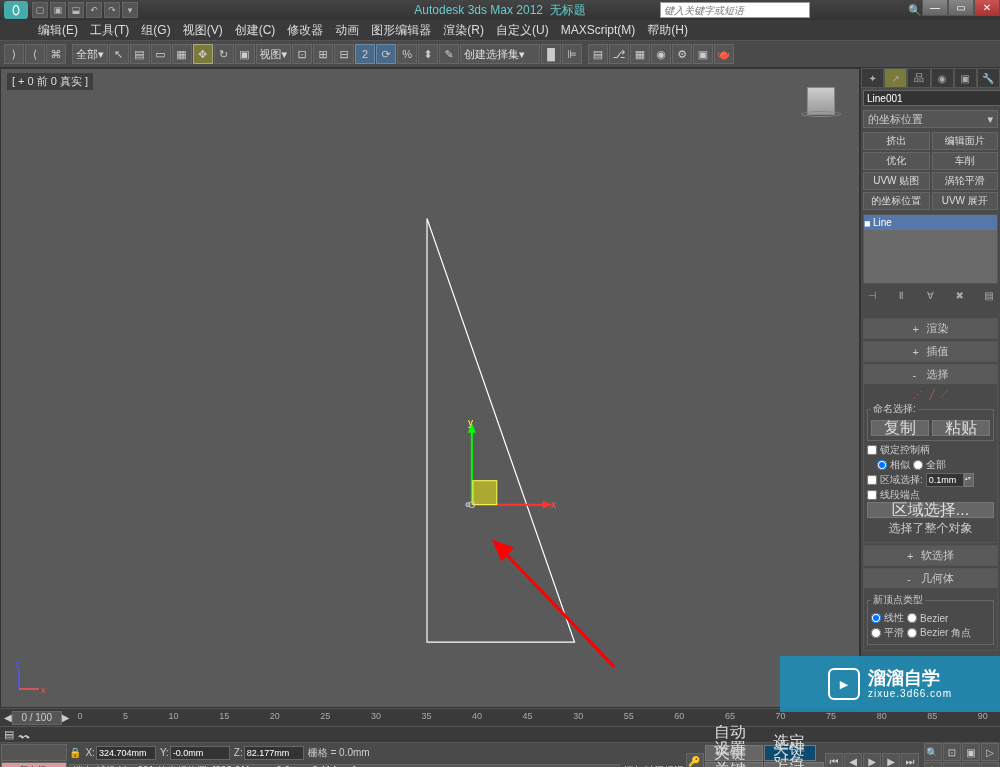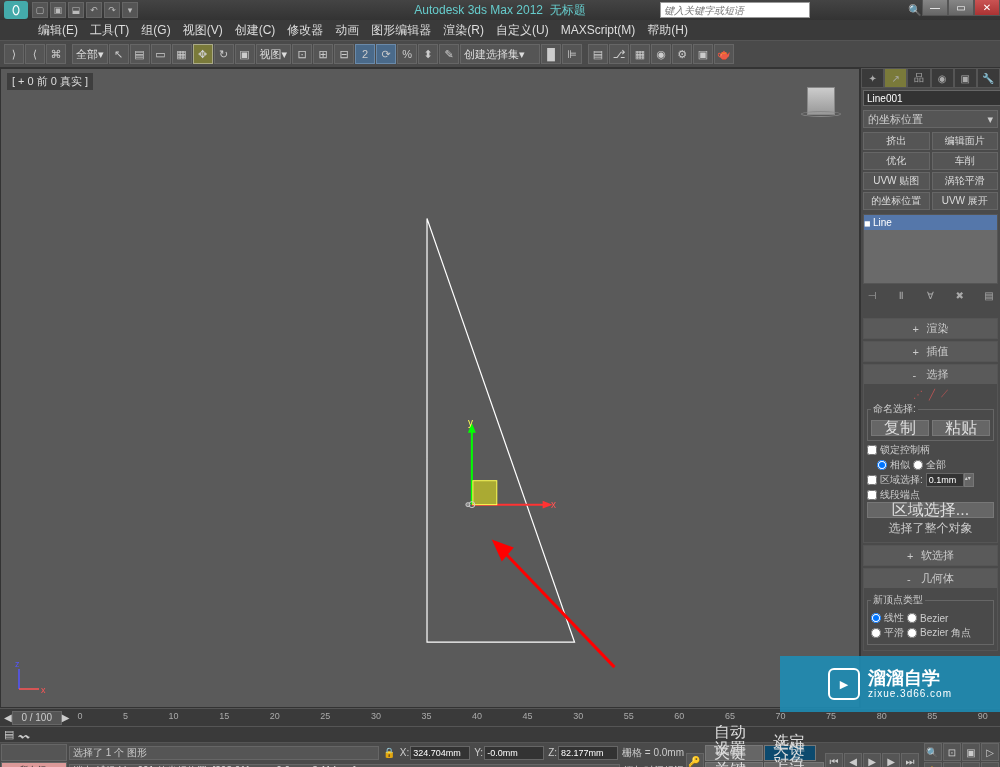--- a/index.html
+++ b/index.html
@@ -486,21 +486,20 @@
   <span>〰</span>
 </div>
 
 <div class="statusbar">
   <div class="status-left">
     <div class="sbtn"></div>
     <div class="sbtn pink">所在行:</div>
   </div>
   <div class="status-mid">
     <div class="status-row">
-      <div class="status-text2">选择了 1 个 图形</div>
       <span>🔒</span>
       <div class="coord">
           <span>X:</span>
           <input value="324.704mm" style="">
         </div>
       <div class="coord">
           <span>Y:</span>
           <input value="-0.0mm" style="">
         </div>
       <div class="coord">

